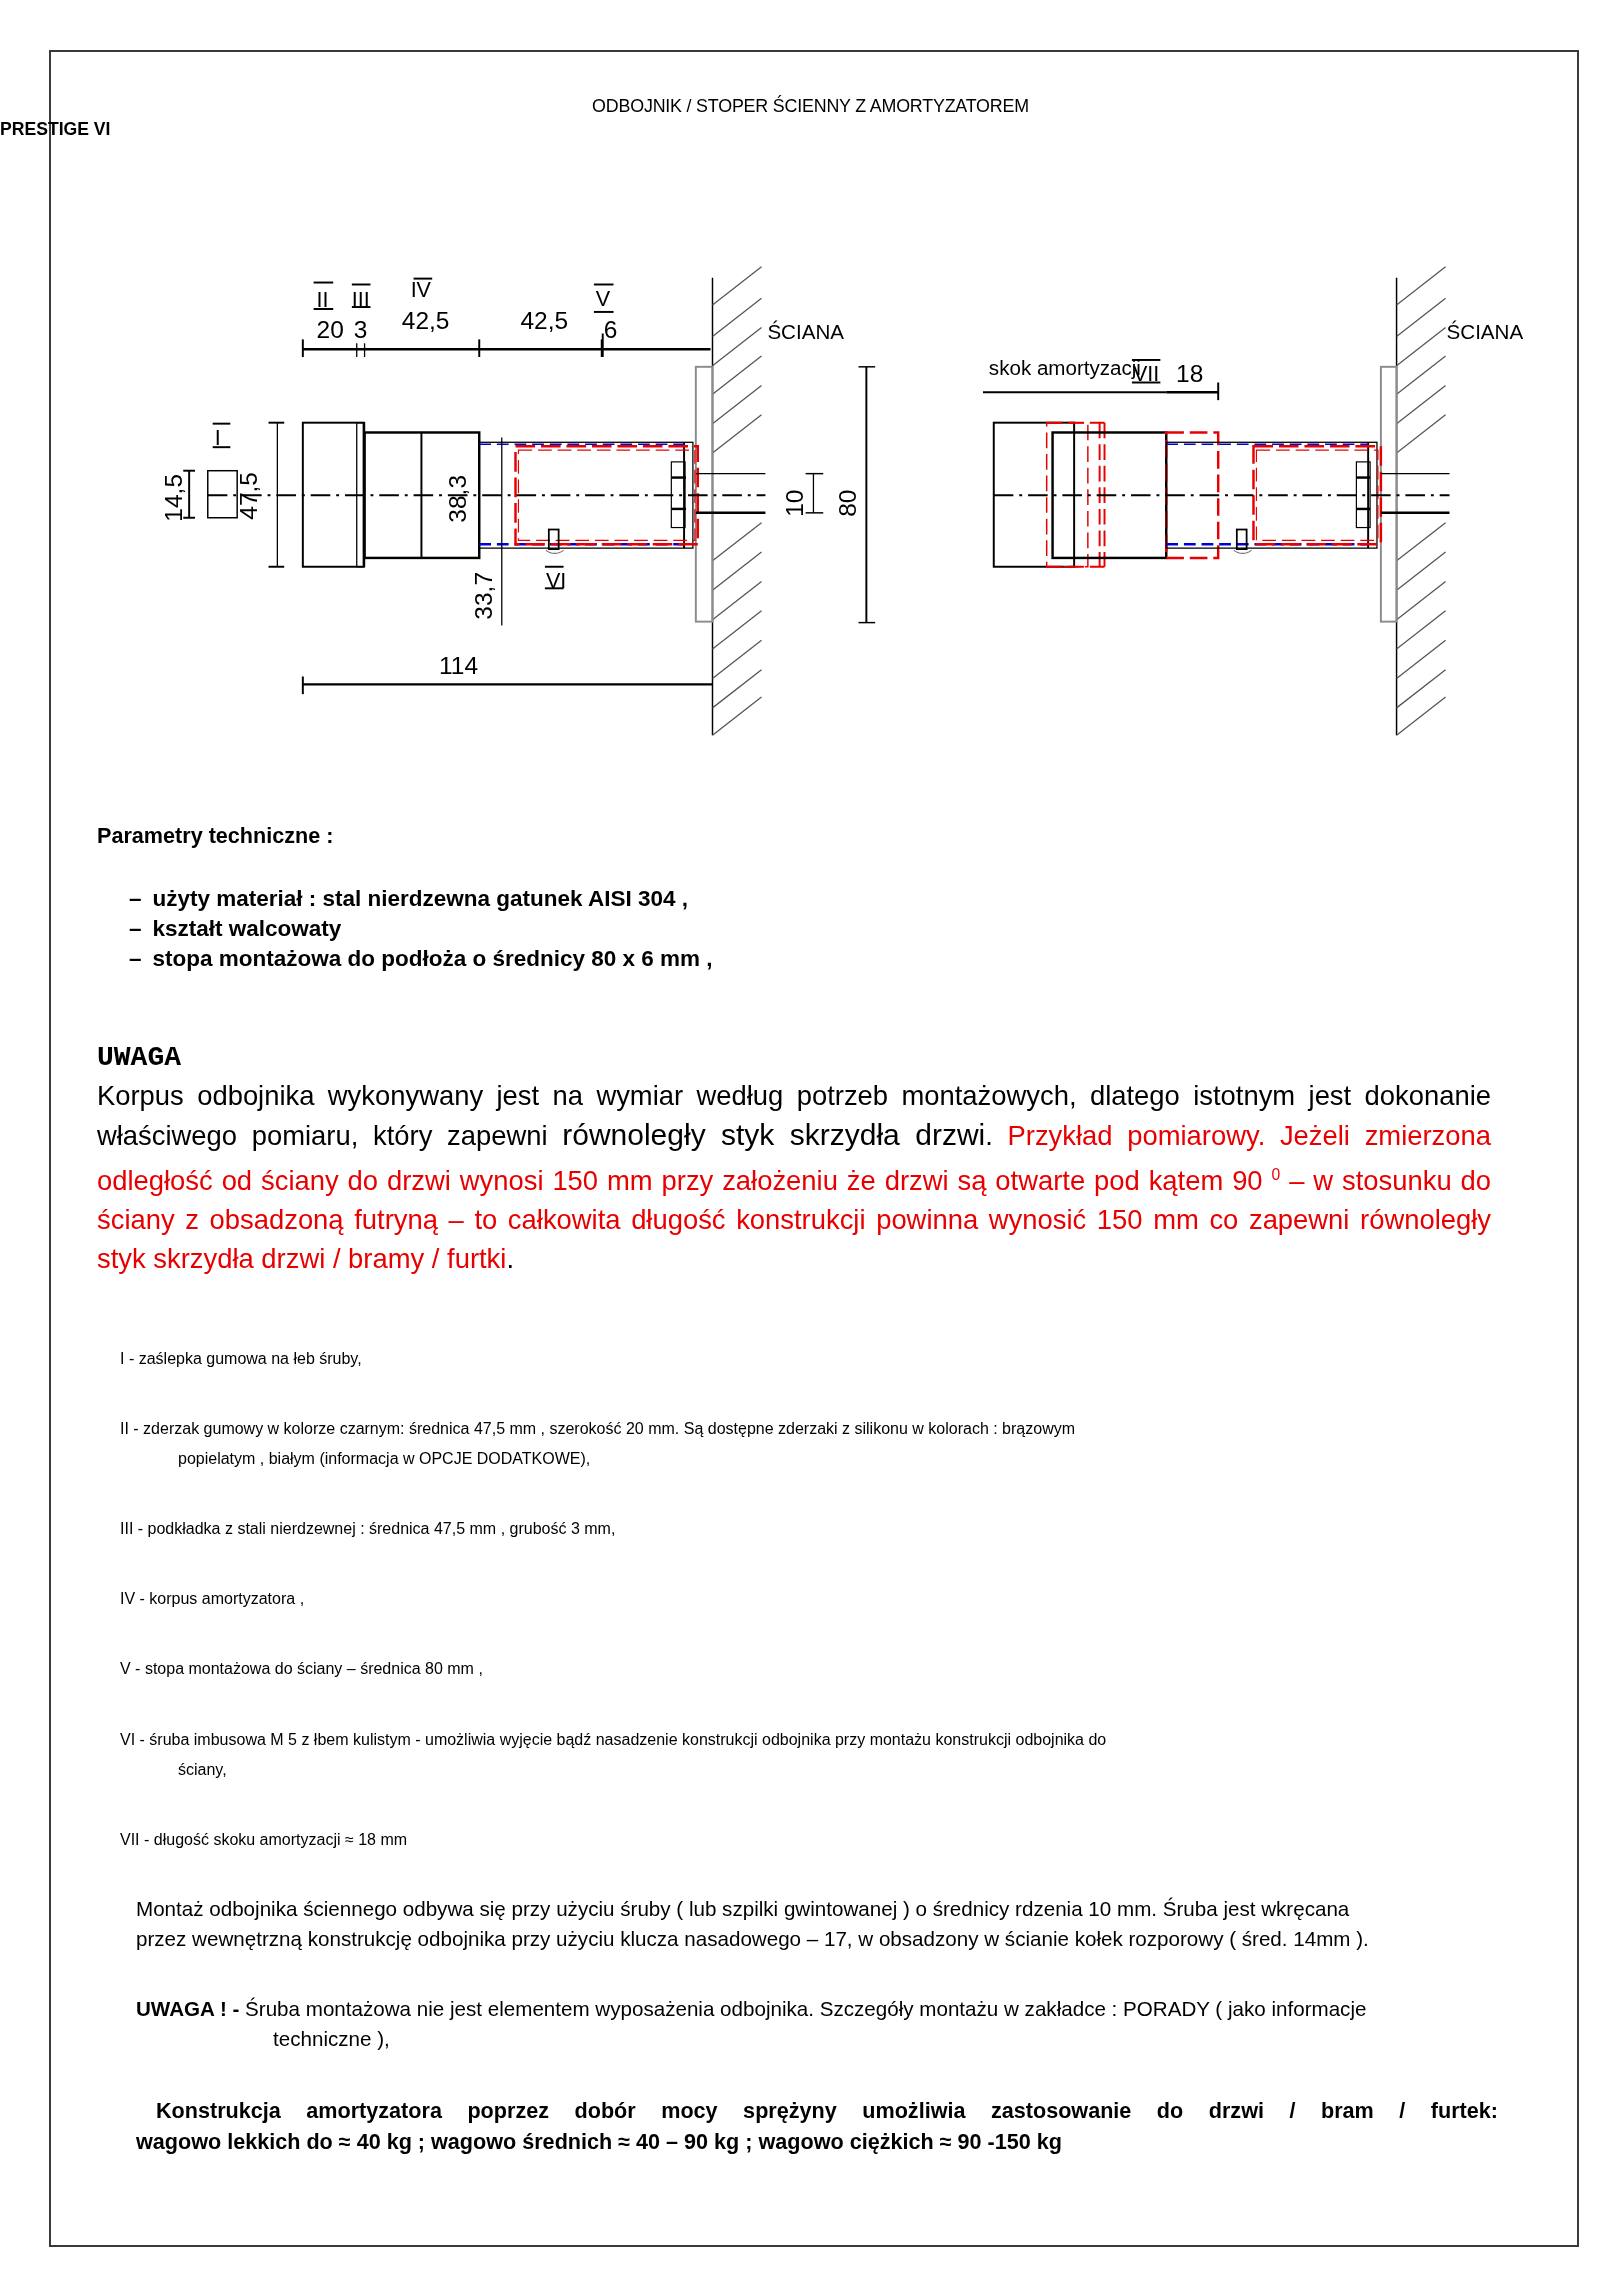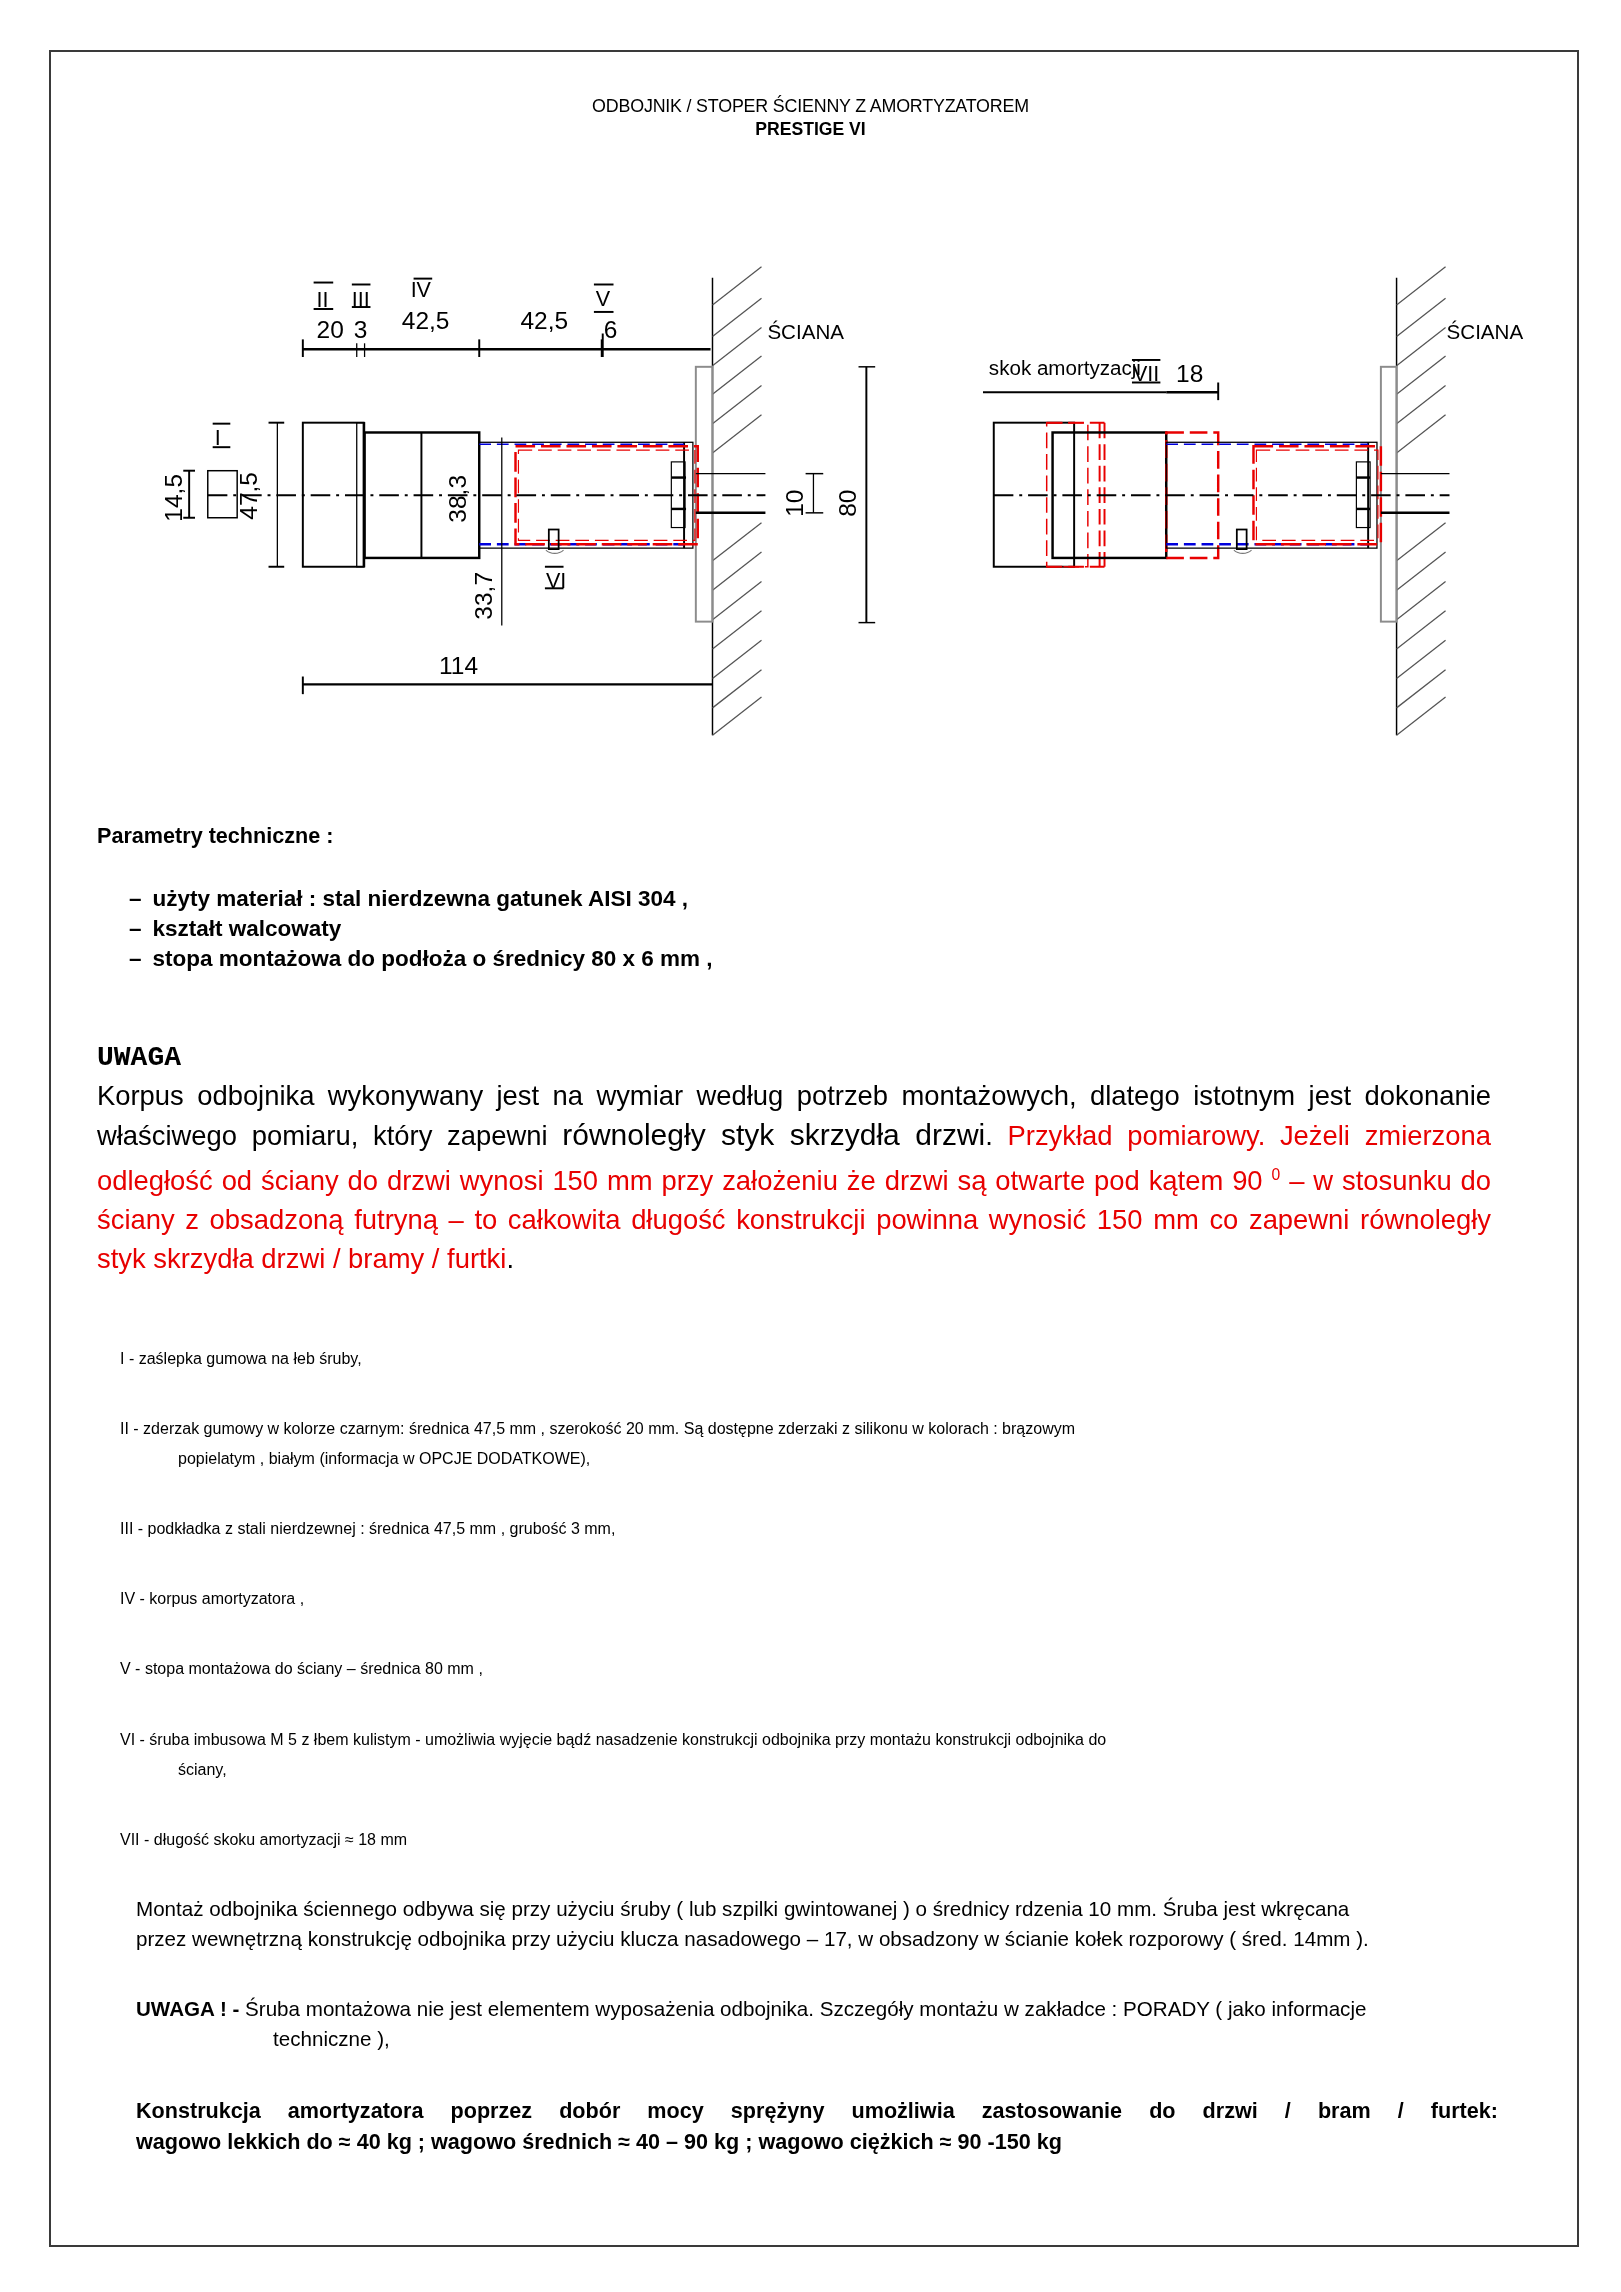--- a/index.html
+++ b/index.html
@@ -2,21 +2,21 @@
 <html><head>
 <meta charset="utf-8">
 <style>
   html, body { margin: 0; padding: 0; background: #ffffff; }
   body { width: 1621px; height: 2293px; position: relative; overflow: hidden;
          font-family: "Liberation Sans", sans-serif; color: #000; }
   .page-border { position: absolute; left: 49px; top: 50px; width: 1530px; height: 2197px;
          border: 2px solid #3a3a3a; box-sizing: border-box; }
   .title { position: absolute; left: 0; width: 1621px; text-align: center; top: 95px;
          font-size: 18.6px; letter-spacing: -0.2px; transform: scaleX(0.96); }
-  .subtitle { position: absolute; left: 0; width: 1621px; text-align: center; top: 119px;
+  .subtitle { position: absolute; left: 0; width: 1621px; text-align: left; top: 119px;
          font-size: 17.6px; font-weight: bold; }
   svg.drawing { position: absolute; left: 0; top: 0; }
   .dim { font-family: "Liberation Sans", sans-serif; font-size: 25px; fill: #000; }
   .lbl { font-family: "Liberation Sans", sans-serif; font-size: 21px; fill: #000; }
   .roman { font-family: "Liberation Sans", sans-serif; font-size: 22px; fill: #000; }
 
   .params-heading { position: absolute; left: 97px; top: 823px; font-size: 21.6px; font-weight: bold; }
   .params-list { position: absolute; left: 129px; top: 884px; margin: 0; padding: 0; list-style: none;
          font-size: 22.5px; font-weight: bold; line-height: 30px; }
   .params-list li { white-space: nowrap; }
@@ -28,21 +28,21 @@
   .uwaga-body .big { font-size: 30px; }
   .red { color: #e80000; }
 
   .legend-item { position: absolute; left: 96px; width: 1402px; font-size: 16px; line-height: 30px; margin-left: 24px; }
   .legend-item .cont { padding-left: 58px; display: block; }
   .mount { position: absolute; left: 136px; width: 1362px; font-size: 20.6px; line-height: 30px; }
   .warn { position: absolute; left: 136px; width: 1362px; font-size: 20.6px; line-height: 30px; }
   .warn b { font-weight: bold; }
   .warn .cont { padding-left: 137px; display: block; }
   .konstr { position: absolute; left: 136px; width: 1362px; font-size: 21.6px; font-weight: bold; line-height: 31px; }
-  .konstr .line1 { text-align: justify; text-align-last: justify; display: block; }
+  .konstr .line1 { text-align: justify; text-align-last: justify; display: block; margin-left: 20px; }
 </style>
 </head>
 <body>
 
 <div class="page-border"></div>
 
 <div class="title">ODBOJNIK / STOPER ŚCIENNY Z AMORTYZATOREM</div>
 <div class="subtitle">PRESTIGE VI</div>
 
 <svg class="drawing" width="1621" height="765" viewBox="0 0 1654 780">

